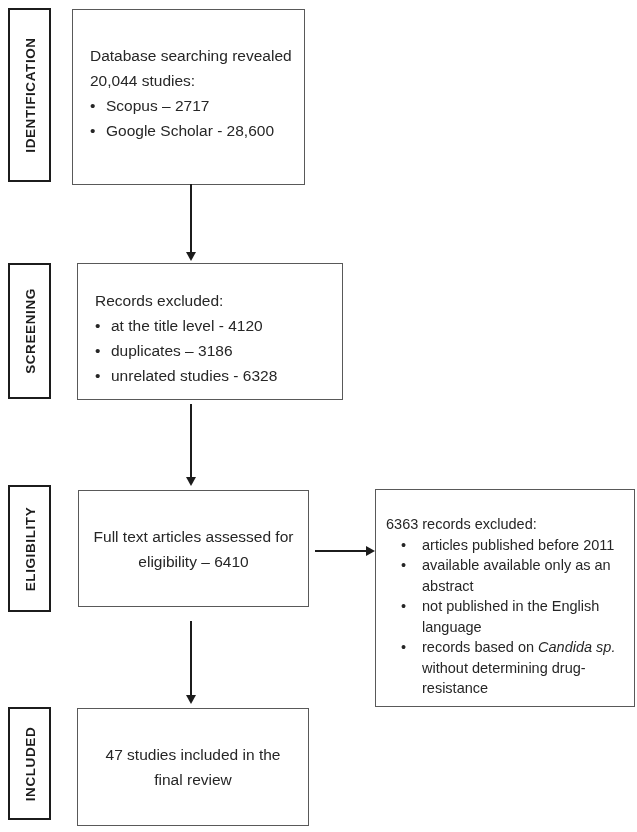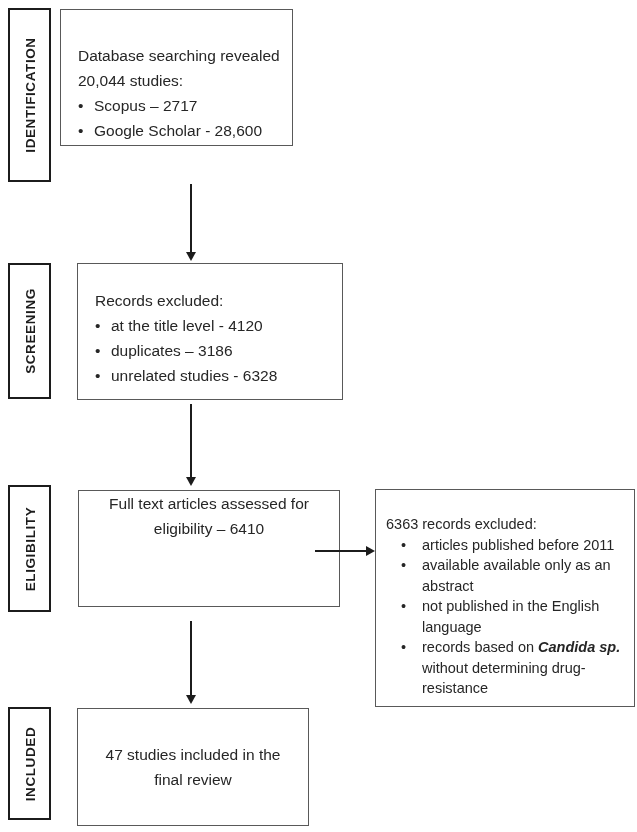--- a/index.html
+++ b/index.html
@@ -39,37 +39,37 @@
 
   
   .flow-box {
     position: absolute;
     border: 1px solid #595959;
     background: #ffffff;
     box-sizing: border-box;
     font-size: 15.5px;
     line-height: 25px;
   }
-  #box-identification { left: 60px; top: 9px;   width: 233px; height: 137px; padding: 33px 10px 0 17px; }
+  #box-identification { left: 72px; top: 9px;   width: 233px; height: 176px; padding: 33px 10px 0 17px; }
   #box-screening      { left: 77px; top: 263px; width: 266px; height: 137px; padding: 24px 10px 0 17px; }
-  #box-eligibility    { left: 78px; top: 490px; width: 262px; height: 117px;
-                        display: flex; justify-content: center;
+  #box-eligibility    { left: 78px; top: 490px; width: 231px; height: 117px;
+                        display: flex; align-items: center; justify-content: center;
                         text-align: center; padding: 0 14px; }
   #box-exclusion      { left: 375px; top: 489px; width: 260px; height: 218px;
                         padding: 24px 6px 0 10px; font-size: 14.5px; line-height: 20.5px; }
   #box-included       { left: 77px; top: 708px; width: 232px; height: 118px;
                         display: flex; align-items: center; justify-content: center;
                         text-align: center; padding: 0 24px; }
 
   .bullet-row { display: flex; }
   .bullet-marker { width: 16px; flex: 0 0 16px; text-align: left; }
   #box-exclusion .bullet-row { padding-left: 15px; }
   #box-exclusion .bullet-marker { width: 21px; flex: 0 0 21px; }
   .bullet-text { flex: 1; }
-  .italic { font-style: italic; font-weight: bold; }
+  .italic { font-style: italic; }
 
   
   .arrow-v { position: absolute; width: 10px; }
   .arrow-v::before {
     content: ""; position: absolute; left: 50%; transform: translateX(-50%);
     top: 0; bottom: 8px; width: 2px; background: #1c1c1c;
   }
   .arrow-v::after {
     content: ""; position: absolute; left: 50%; transform: translateX(-50%); bottom: 0;
     width: 0; height: 0;

